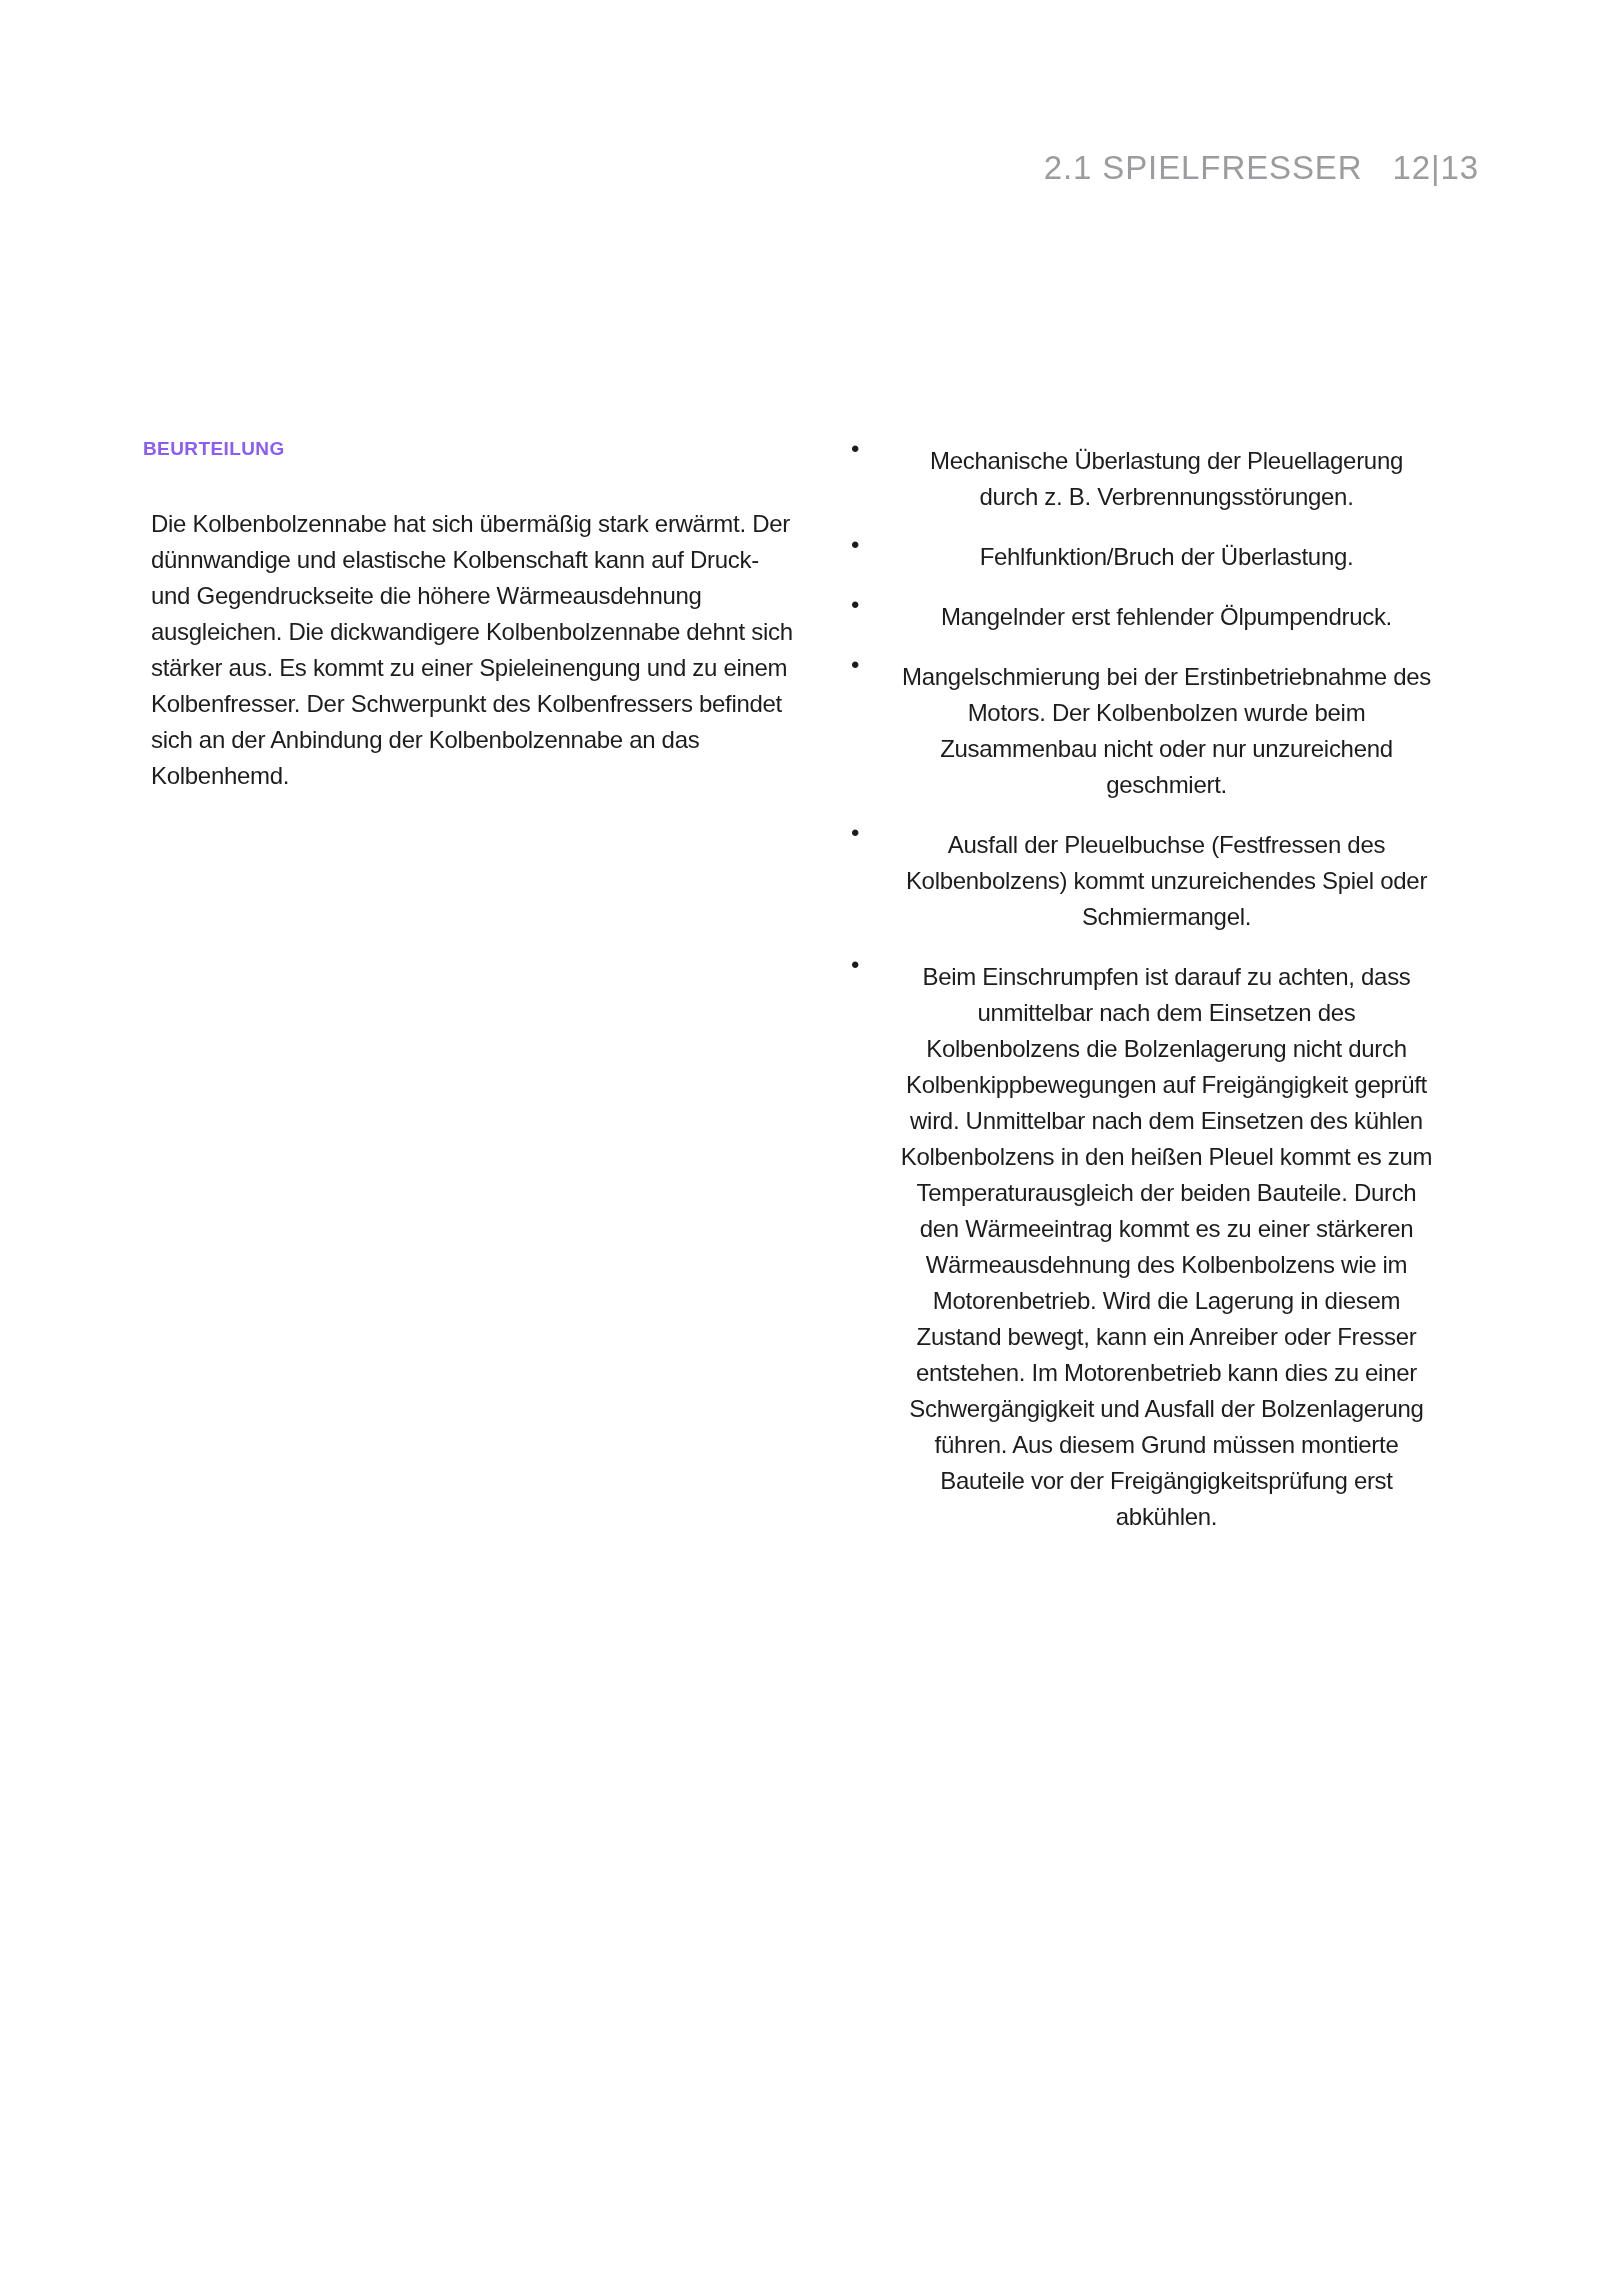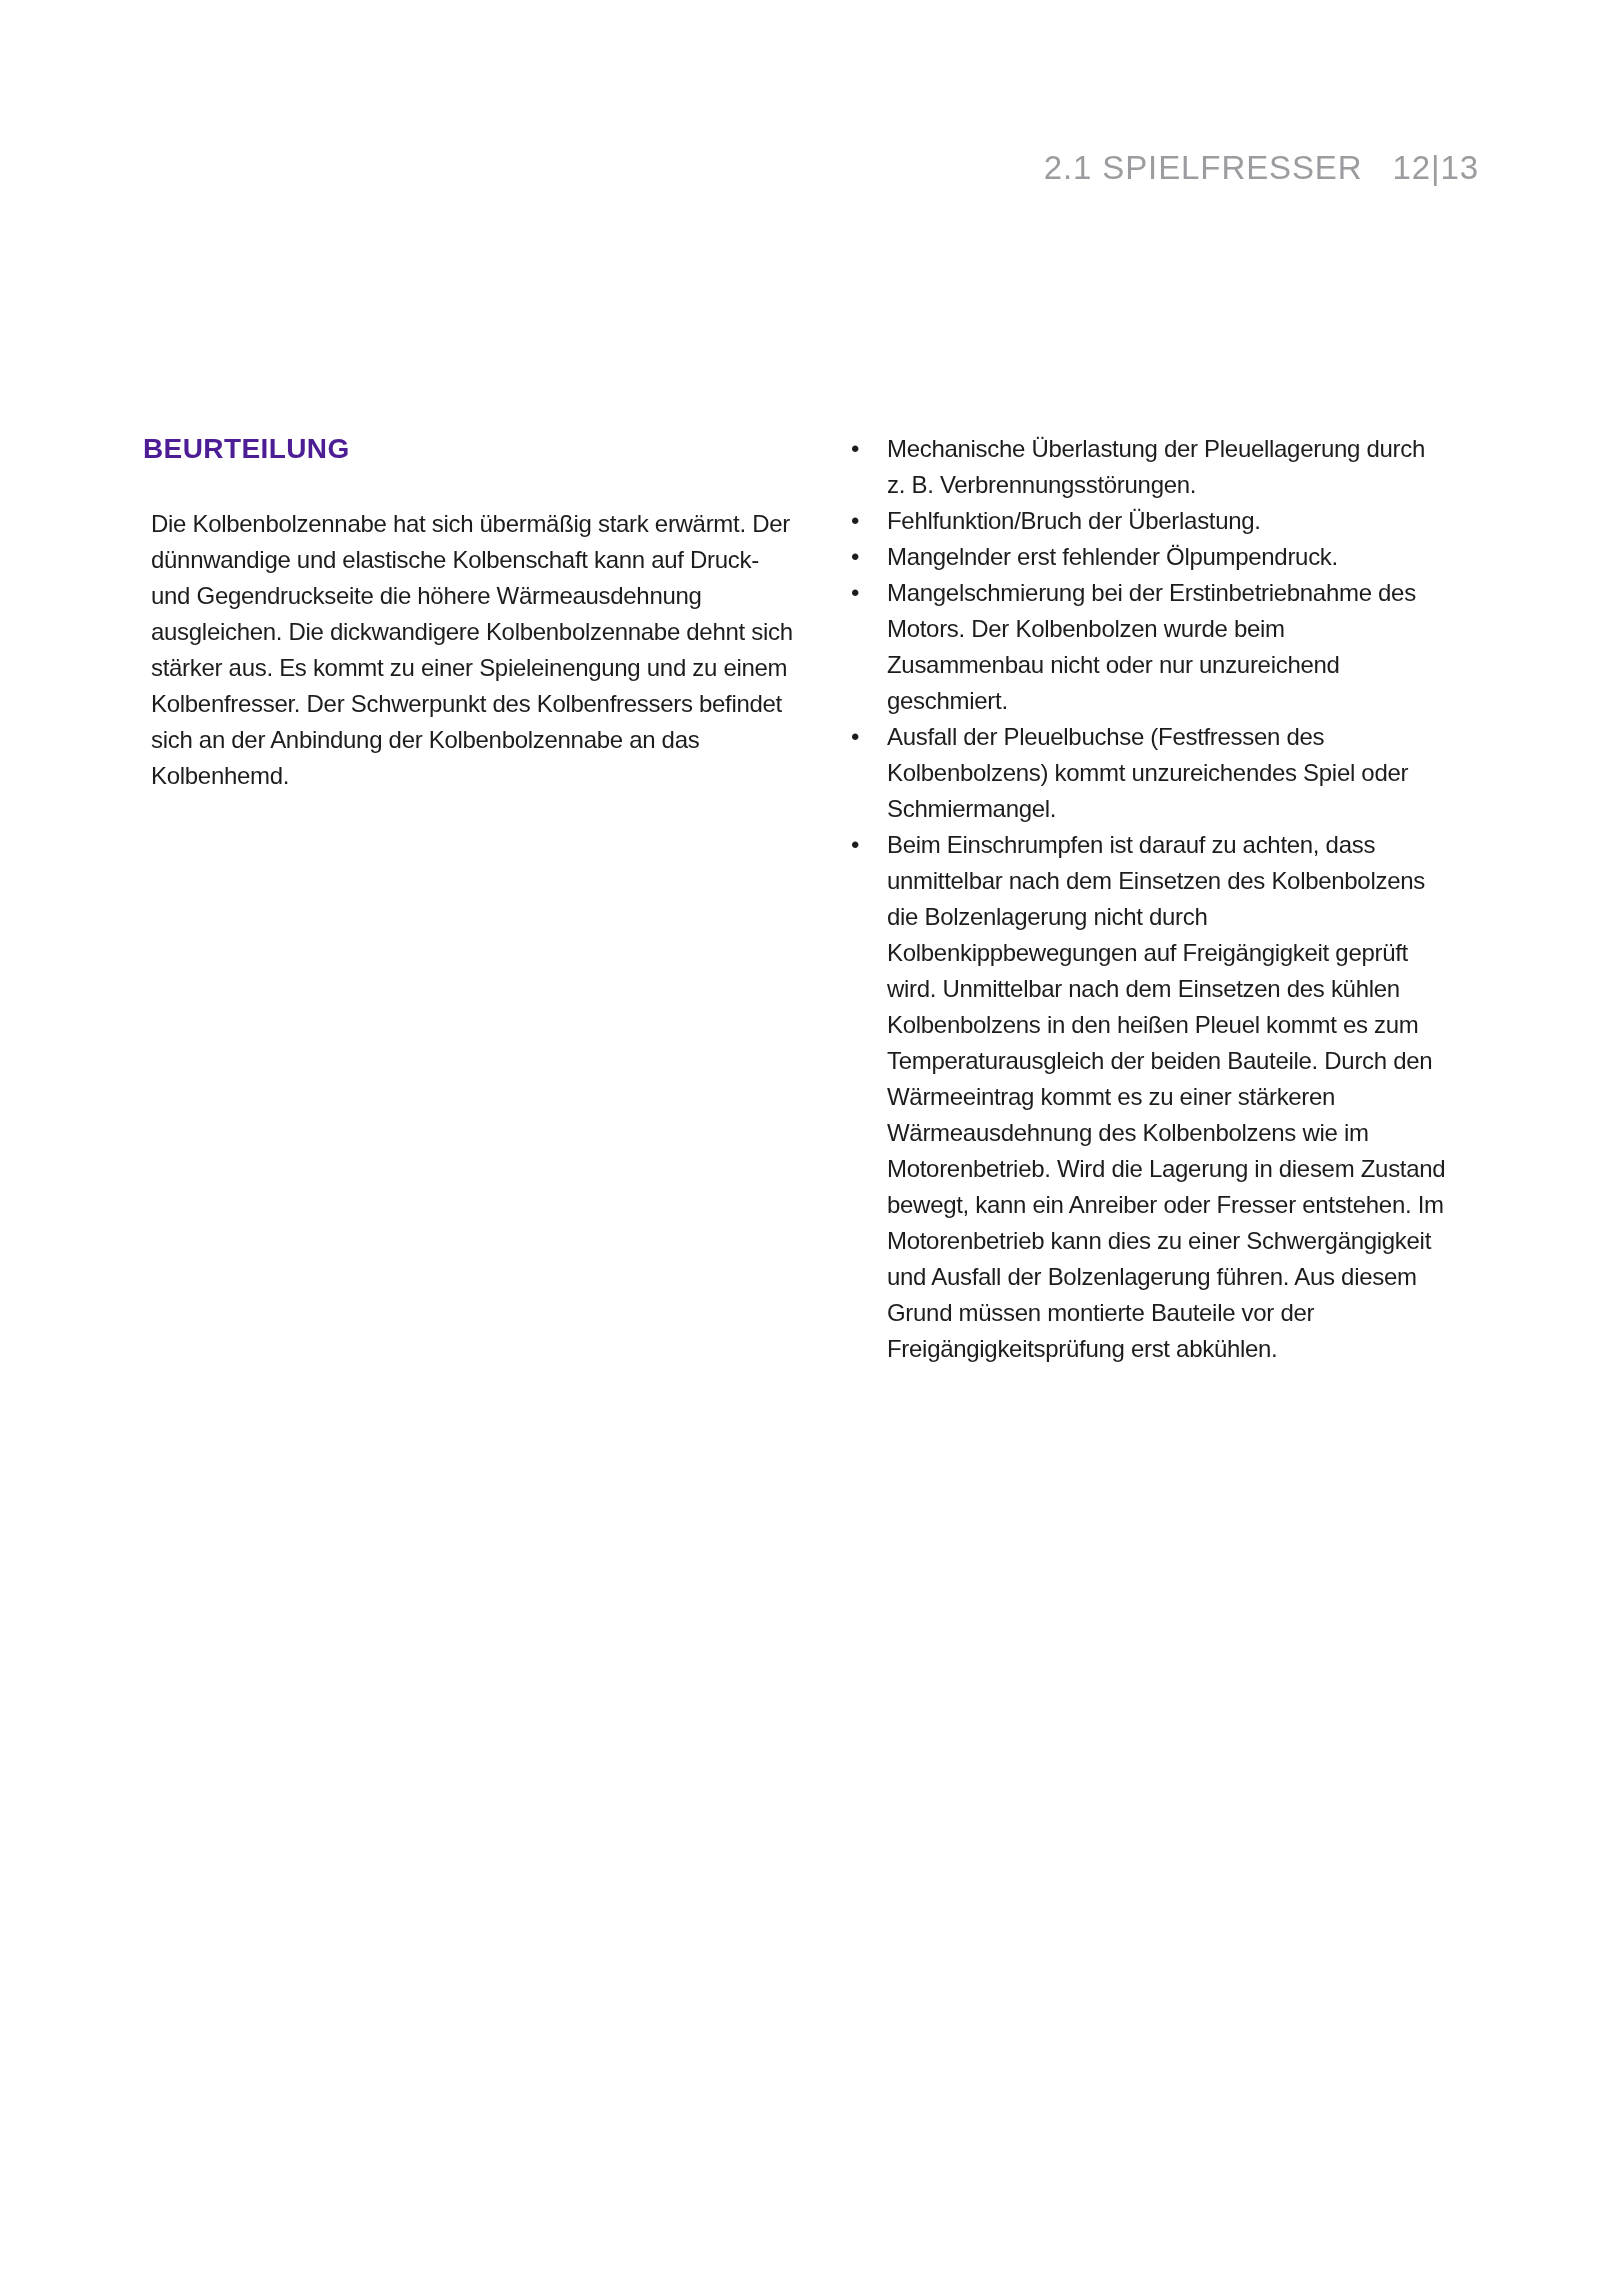--- a/index.html
+++ b/index.html
@@ -26,23 +26,23 @@
   }
   
   .col {
     position: absolute;
     top: 431px;
   }
   .col-left  { left: 143px;  width: 661px; }
   .col-right { left: 851px;  width: 595px; }
   .section-heading {
     margin: 0 0 39px 0;
-    font-size: 28px; line-height: 36px;
+    font-size: 19px; line-height: 36px;
     font-weight: 700;
-    color: #4c1d95;
+    color: #8b5cf6;
     letter-spacing: 0.4px;
   }
   .body-text {
     font-size: 24px; line-height: 36px;
     color: #1d1d1f;
     letter-spacing: -0.3px;
   }
   .assessment-paragraph { margin: 8px; }
   .causes-list {
     list-style: none;
@@ -50,21 +50,21 @@
   }
   .cause-item {
     display: grid;
     grid-template-columns: 36px 1fr;
     align-items: start;
   }
   .cause-marker {
     font-size: 24px; line-height: 36px;
     color: #1d1d1f;
   }
-  .cause-body div { margin: 0; }
+  .cause-body div { margin: 12px; text-align: center; }
 </style>
 </head>
 <body>
 
 <div class="page">
 
   <div class="running-header">
     <span>2.1 SPIELFRESSER</span>
     <span>12|13</span>
   </div>

